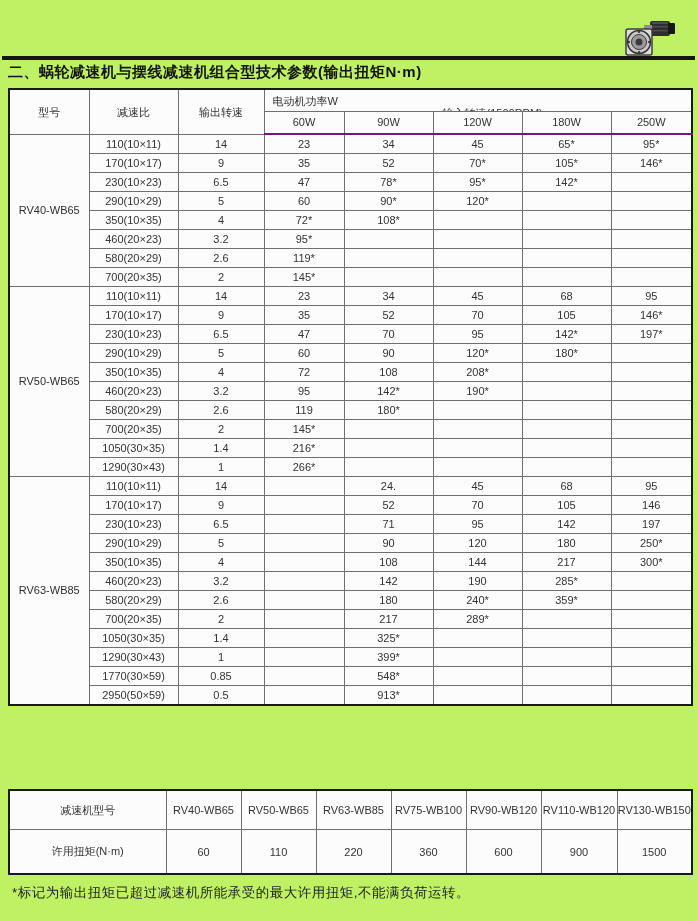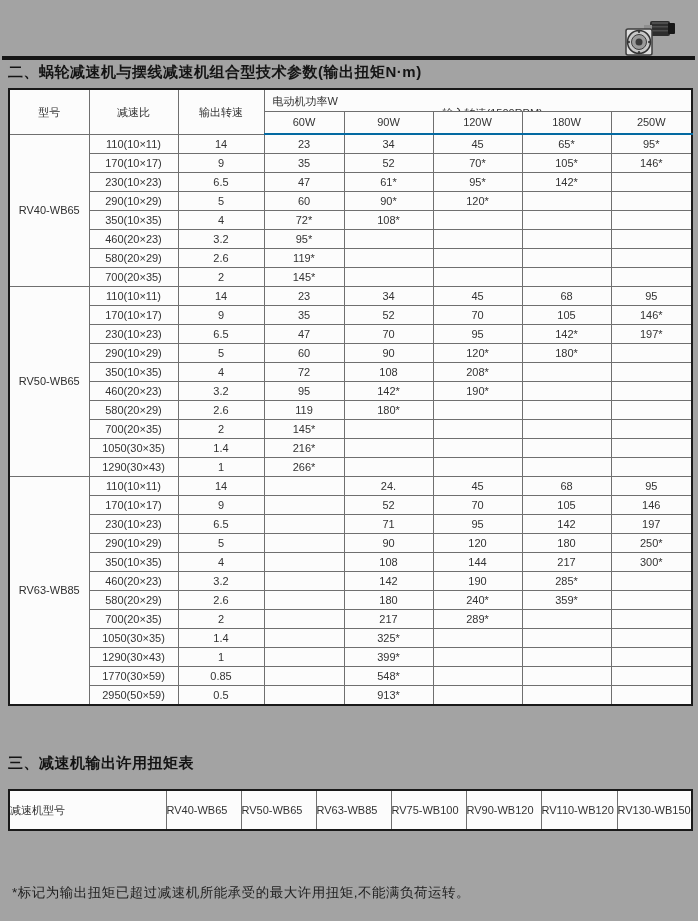--- a/index.html
+++ b/index.html
@@ -1,51 +1,51 @@
 <!DOCTYPE html>
 <html><head>
 <meta charset="utf-8">
 <style>
   html,body{margin:0;padding:0;background:#ffffff;}
   .page{
     position:relative;
     width:698px;height:921px;
-    background:#a3a3a3;
+    background:#bef264;
     font-family:"Liberation Sans","DejaVu Sans",sans-serif;
     color:#2b2b2b;
     overflow:hidden;
   }
   .product-photo{position:absolute;top:18px;right:18px;}
   .rule{position:absolute;left:2px;right:3px;top:56px;height:4px;background:#151515;}
   .section-heading{position:absolute;left:8px;margin:0;font-size:15px;font-weight:bold;color:#141414;letter-spacing:0.5px;}
   .h2a{top:63px;}
   .h2b{top:754px;}
 
   table{border-collapse:collapse;table-layout:fixed;position:absolute;left:8px;background:#fcfcfc;}
   .t1{top:88px;width:683px;border:2px solid #191919;}
   .t1 th,.t1 td{
     border:1px solid #6f6f6f;
     font-size:11px;font-weight:normal;
     text-align:center;vertical-align:middle;
     padding:0;color:#333333;line-height:1.1;
     overflow:hidden;white-space:nowrap;
   }
   .t1 thead tr:first-child th{height:21px;}
-  .t1 thead tr:last-child th{height:21px;border-bottom:2px solid #0369a1;}
+  .t1 thead tr:last-child th{height:21px;border-bottom:2px solid #701a75;}
   .t1 tbody td{height:18px;}
   .t1 tbody td.model-cell{font-size:11px;color:#2e2e2e;}
   .power-head{position:relative;}
   .power-head .mp{position:absolute;left:8px;top:50%;transform:translateY(-50%);}
   .power-head .is{position:absolute;left:178px;top:50%;transform:translateY(-50%);margin-top:12px;}
 
   .t3{top:789px;width:683px;border:2px solid #191919;}
   .t3 th,.t3 td{
     border:1px solid #6f6f6f;
     font-size:11px;font-weight:normal;
-    text-align:left;vertical-align:middle;
+    text-align:center;vertical-align:middle;
     padding:0;color:#333333;white-space:nowrap;overflow:hidden;
   }
   .t3 tr[data-name="torque-table-header-row"] th{height:38px;}
   .t3 tr[data-name="torque-table-value-row"] td{height:43px;}
 
   .footnote{position:absolute;left:12px;top:884px;margin:0;font-size:13.5px;color:#1f1f1f;letter-spacing:0.5px;}
 </style>
 </head>
 <body>
 
@@ -118,21 +118,21 @@
           <td data-name="torque-value-cell">35</td>
           <td data-name="torque-value-cell">52</td>
           <td data-name="torque-value-cell">70*</td>
           <td data-name="torque-value-cell">105*</td>
           <td data-name="torque-value-cell">146*</td>
         </tr>
         <tr data-name="table-row">
           <td data-name="ratio-cell">230(10×23)</td>
           <td data-name="output-speed-cell">6.5</td>
           <td data-name="torque-value-cell">47</td>
-          <td data-name="torque-value-cell">61*</td>
+          <td data-name="torque-value-cell">78*</td>
           <td data-name="torque-value-cell">95*</td>
           <td data-name="torque-value-cell">142*</td>
           <td data-name="torque-value-cell"></td>
         </tr>
         <tr data-name="table-row">
           <td data-name="ratio-cell">290(10×29)</td>
           <td data-name="output-speed-cell">5</td>
           <td data-name="torque-value-cell">60</td>
           <td data-name="torque-value-cell">90*</td>
           <td data-name="torque-value-cell">120*</td>
@@ -371,21 +371,20 @@
           <td data-name="output-speed-cell">0.5</td>
           <td data-name="torque-value-cell"></td>
           <td data-name="torque-value-cell">913*</td>
           <td data-name="torque-value-cell"></td>
           <td data-name="torque-value-cell"></td>
           <td data-name="torque-value-cell"></td>
         </tr>
       </tbody>
   </table>
 
-  <h2 class="section-heading h2b" data-name="section3-heading">三、减速机输出许用扭矩表</h2>
 
   <table class="t3" data-name="allowable-torque-table">
     <colgroup>
       <col style="width:157px">
         <col style="width:75px">
         <col style="width:75px">
       <col style="width:75px">
         <col style="width:75px">
         <col style="width:75px">
       <col style="width:76px">
@@ -395,18 +394,28 @@
       <tr data-name="torque-table-header-row">
           <th data-name="torque-table-row-label">减速机型号</th>
           <th data-name="model-column-header">RV40-WB65</th>
           <th data-name="model-column-header">RV50-WB65</th>
           <th data-name="model-column-header">RV63-WB85</th>
           <th data-name="model-column-header">RV75-WB100</th>
           <th data-name="model-column-header">RV90-WB120</th>
           <th data-name="model-column-header">RV110-WB120</th>
           <th data-name="model-column-header">RV130-WB150</th>
         </tr>
+      <tr data-name="torque-table-value-row">
+          <td data-name="torque-table-row-label">许用扭矩(N·m)</td>
+          <td data-name="allowable-torque-value">60</td>
+          <td data-name="allowable-torque-value">110</td>
+          <td data-name="allowable-torque-value">220</td>
+          <td data-name="allowable-torque-value">360</td>
+          <td data-name="allowable-torque-value">600</td>
+          <td data-name="allowable-torque-value">900</td>
+          <td data-name="allowable-torque-value">1500</td>
+        </tr>
     </tbody>
   </table>
 
   <p class="footnote" data-name="footnote">*标记为输出扭矩已超过减速机所能承受的最大许用扭矩,不能满负荷运转。</p>
 
 </div>
 
 </body></html>

